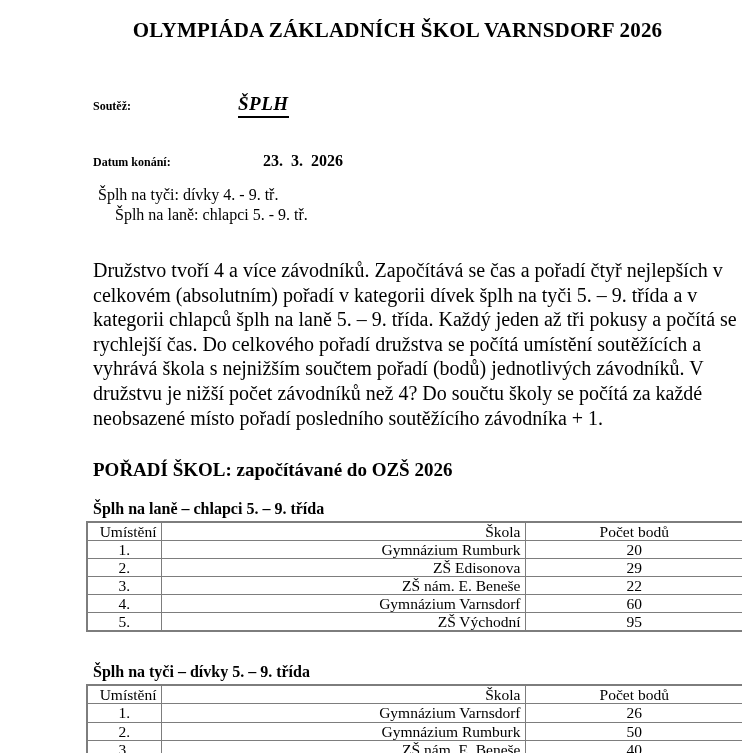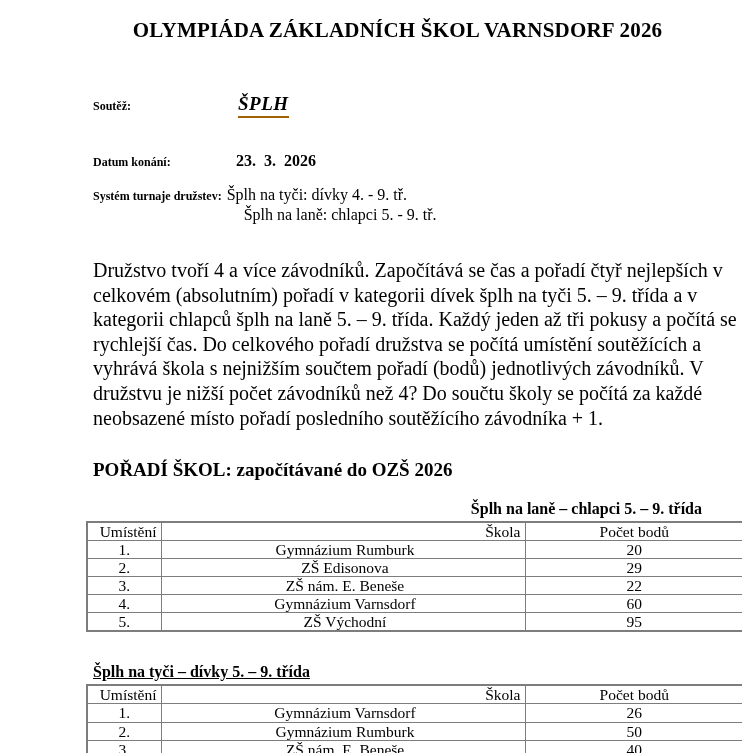--- a/index.html
+++ b/index.html
@@ -22,26 +22,26 @@
 
   .field-row { display:flex; align-items:baseline; }
   .field-label { font-weight:bold; font-size:12px; }
 
   .row-soutez { margin-top:50px; }
   .row-soutez .field-label { width:145px; }
   .soutez-value {
     font-size:19px;
     font-weight:bold;
     font-style:italic;
-    border-bottom:2px solid #a16207;
+    border-bottom:2px solid #000000;
     padding-bottom:1px;
     letter-spacing:0.5px;
   }
 
-  .row-datum { margin-top:34px; }
+  .row-datum { margin-top:34px;gap:27px; }
   .row-datum .field-label { width:143px; }
   .datum-value { font-weight:bold; font-size:16px; white-space:pre-wrap; }
 
   .row-system { margin-top:15px; }
   .row-system .field-label { white-space:nowrap; }
   .system-values { font-size:16px; line-height:1.25; padding-left:5px; }
   .system-line2 { padding-left:17px; }
 
   .paragraph {
     margin-top:33px;
@@ -55,22 +55,22 @@
     margin-top:29px;
     font-size:19px;
     font-weight:bold;
   }
 
   .table-caption {
     font-size:16px;
     font-weight:bold;
     margin-bottom:3px;
   }
-  .caption-1 { margin-top:19px;text-align:right; }
-  .caption-2 { margin-top:31px;text-decoration:underline; }
+  .caption-1 { margin-top:19px; }
+  .caption-2 { margin-top:31px; }
 
   table.results {
     border-collapse:collapse;
     table-layout:fixed;
     width:657px;
     margin-left:-7px;
     border:2px solid #7d7d7d;
   }
   table.results td, table.results th {
     border:1px solid #7d7d7d;
@@ -79,21 +79,21 @@
     height:18px;
     padding:0 4px;
     line-height:1.1;
     overflow:hidden;
     white-space:nowrap;
   }
   col.c-place { width:74px; }
   col.c-school { width:364px; }
   col.c-points { width:219px; }
   .cell-place { text-align:center; }
-  .cell-school { text-align:center; padding-left:8px !important; }
+  .cell-school { text-align:right; padding-left:8px !important; }
   .cell-points { text-align:center; }
   th.cell-place, th.cell-school { text-align:right; padding-left:6px !important; }
   th.cell-points { text-align:center; }
 </style>
 </head>
 <body>
 
 <div class="page">
 
   <div class="doc-title">OLYMPIÁDA ZÁKLADNÍCH ŠKOL VARNSDORF 2026</div>
@@ -102,21 +102,20 @@
     <span class="field-label">Soutěž:</span>
     <span class="soutez-value">ŠPLH</span>
   </div>
 
   <div class="field-row row-datum">
     <span class="field-label">Datum konání:</span>
     <span class="datum-value">23.  3.  2026</span>
   </div>
 
   <div class="field-row row-system">
-    <span class="field-label">Systém turnaje družstev:</span>
     <div class="system-values">
       <div class="system-line1">Šplh na tyči: dívky 4. - 9. tř.</div>
       <div class="system-line2">Šplh na laně: chlapci 5. - 9. tř.</div>
     </div>
   </div>
 
   <div class="paragraph">Družstvo tvoří 4 a více závodníků. Započítává se čas a pořadí čtyř nejlepších v celkovém (absolutním) pořadí v kategorii dívek šplh na tyči 5. – 9. třída a v kategorii chlapců šplh na laně 5. – 9. třída. Každý jeden až tři pokusy a počítá se rychlejší čas. Do celkového pořadí družstva se počítá umístění soutěžících a vyhrává škola s nejnižším součtem pořadí (bodů) jednotlivých závodníků. V družstvu je nižší počet závodníků než 4? Do součtu školy se počítá za každé neobsazené místo pořadí posledního soutěžícího závodníka + 1.</div>
 
   <div class="results-heading">POŘADÍ ŠKOL: započítávané do OZŠ 2026</div>
 

